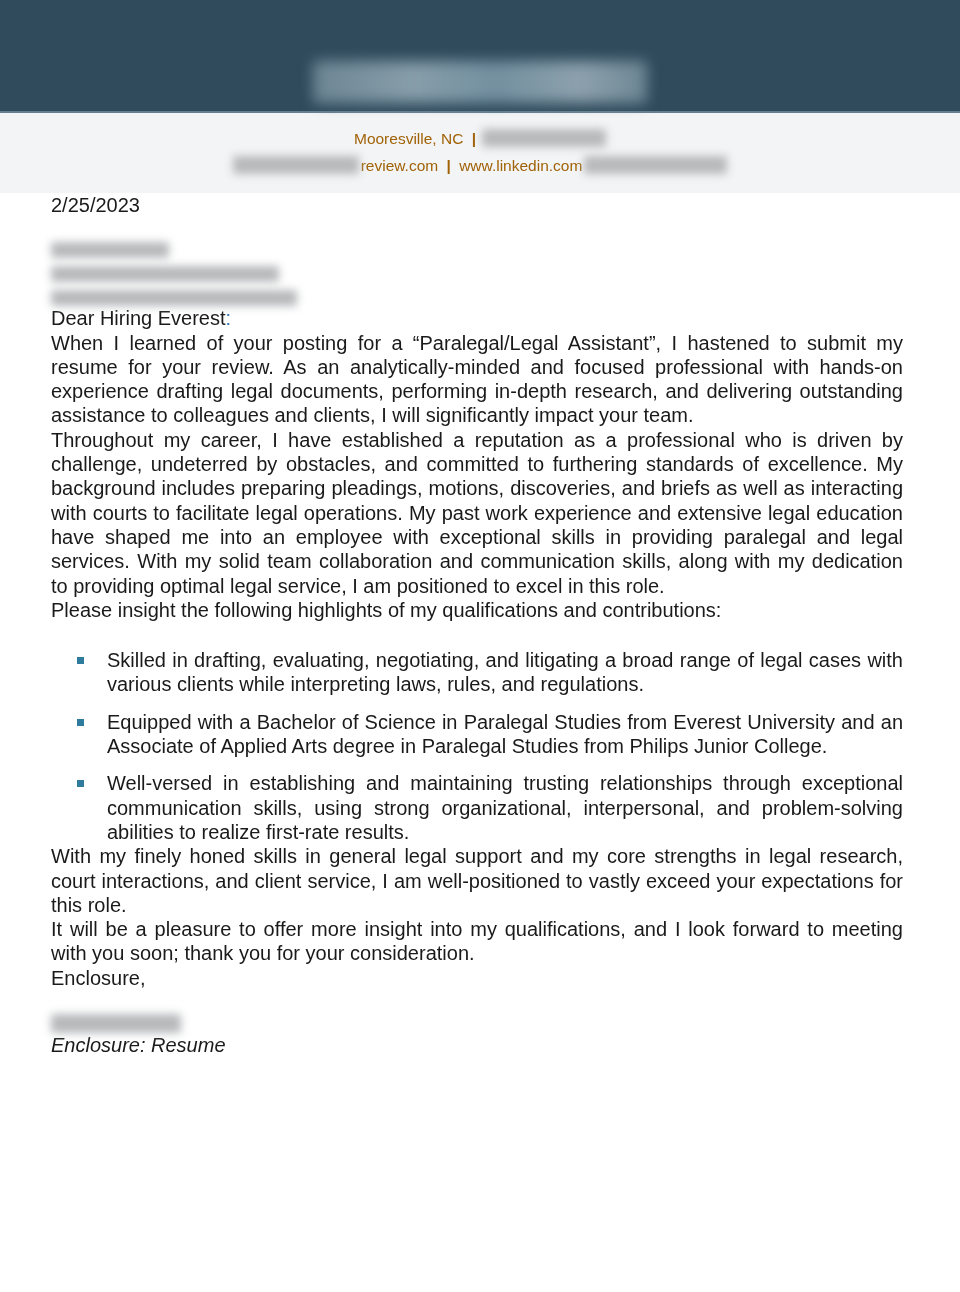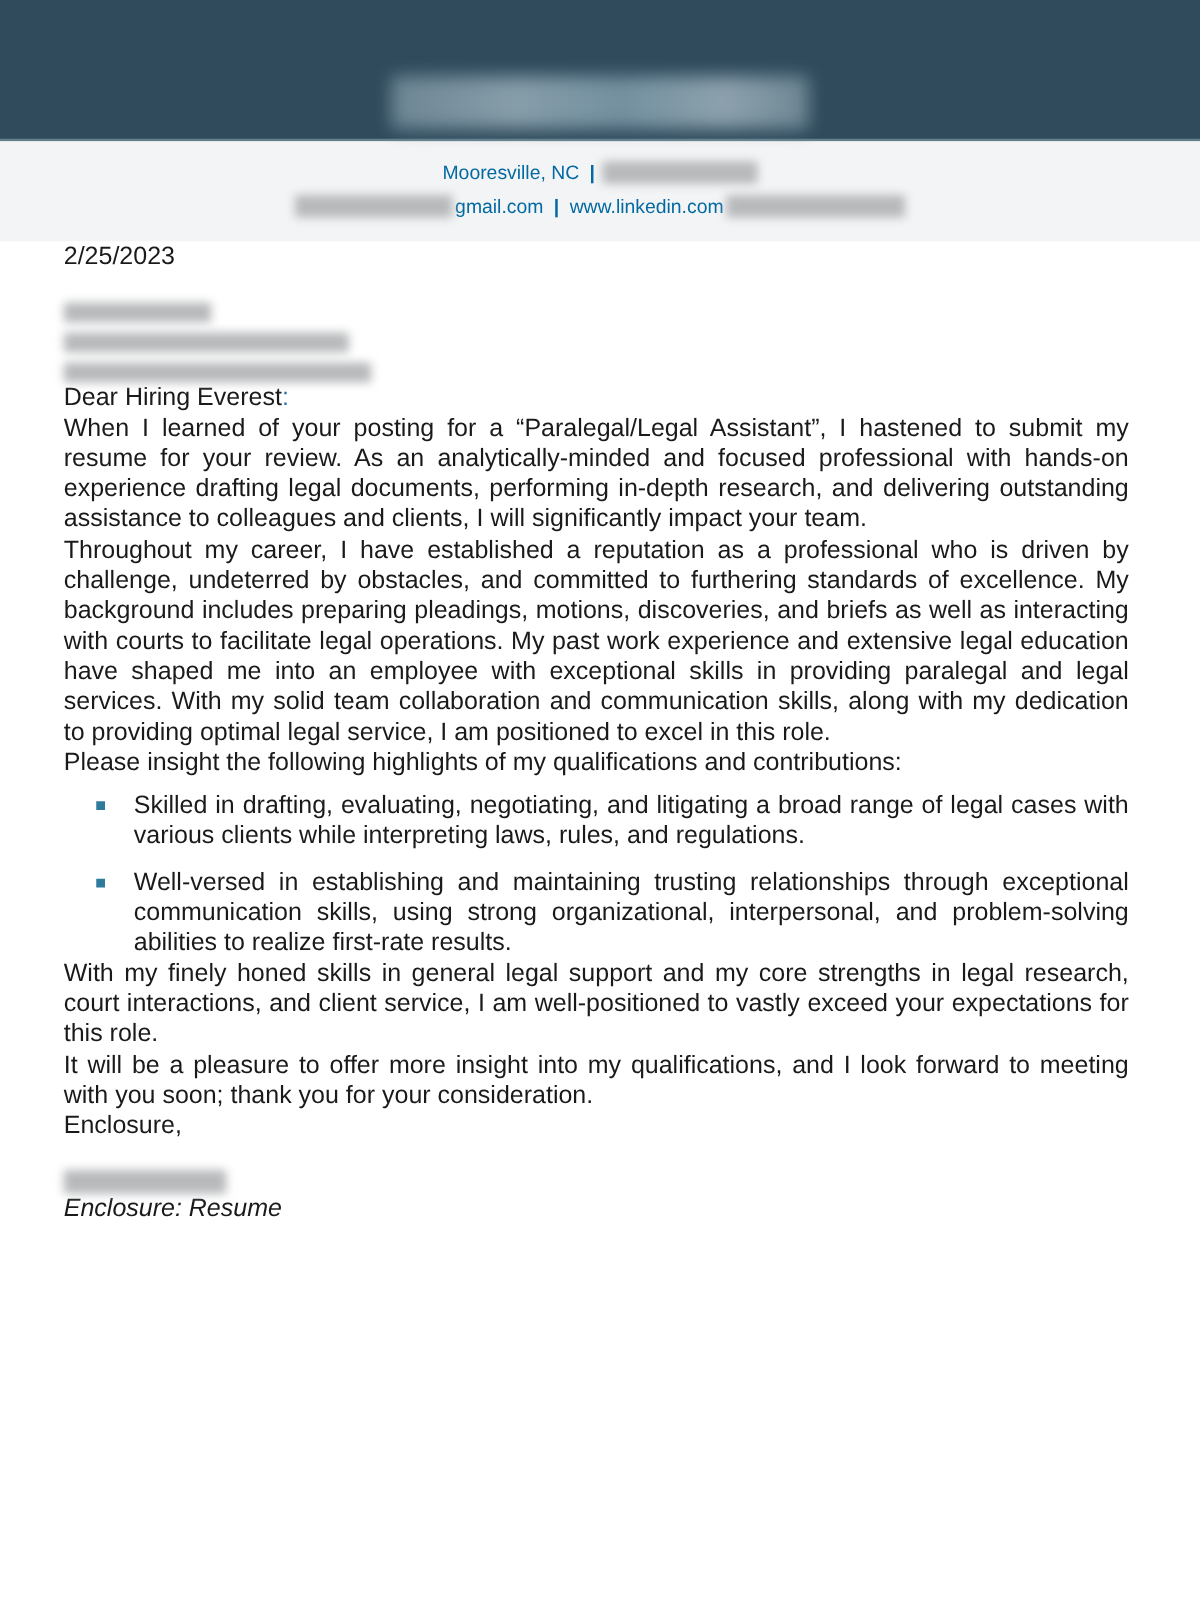--- a/index.html
+++ b/index.html
@@ -27,21 +27,21 @@
     width:334px;height:42px;margin-bottom:8px;border-radius:3px;
     background:linear-gradient(90deg,#6d8694 0%,#879daa 30%,#73909f 55%,#8da1ad 80%,#6d8694 100%);
     filter:blur(7px);
   }
 
   
   .contact-band{
     background:var(--contact-bg);
     padding:12px 0 14px 0;
     text-align:center;
-    font-size:15.5px;line-height:27px;color:#0369a1;
+    font-size:15.5px;line-height:27px;color:#a16207;
   }
   .contact-line{white-space:nowrap;}
   .sep{font-weight:700;padding:0 4px;}
   .redact{
     display:inline-block;height:18px;border-radius:2px;
     background:var(--redact);filter:blur(4px);
     vertical-align:text-bottom;
   }
   .redact-phone{width:124px;margin-left:2px;}
   .redact-email{width:126px;margin-right:2px;}
@@ -63,21 +63,21 @@
   .redact-line.w2{width:228px;}
   .redact-line.w3{width:246px;margin-bottom:0;}
 
   .salutation{margin-top:31px;}
   .salutation .colon{color:var(--accent-colon);}
 
   .para-1{margin-top:23px;}
   .para-2{margin-top:25px;}
   .intro{margin-top:24px;}
 
-  .bullets{margin-top:10px;}
+  .bullets{margin-top:26px;}
   .bullet-item{
     position:relative;
     padding-left:56px;
     margin-bottom:13px;
     text-align:justify;
   }
   .bullet-item:last-child{margin-bottom:0;}
   .bullet-marker{
     position:absolute;left:26px;top:9px;
     width:7px;height:7px;background:var(--bullet);
@@ -102,21 +102,21 @@
   <header class="masthead">
     <div class="name-redacted"></div>
   </header>
 
   <div class="contact-band">
     <div class="contact-line">
       <span>Mooresville, NC</span>
       <span class="sep">|</span><span class="redact redact-phone"></span>
     </div>
     <div class="contact-line">
-      <span class="redact redact-email"></span><span>gmail.com</span>
+      <span class="redact redact-email"></span><span>review.com</span>
       <span class="sep">|</span>
       <span>www.linkedin.com</span><span class="redact redact-linkedin"></span>
     </div>
   </div>
 
   <main class="letter-body">
 
     <p class="date">2/25/2023</p>
 
     <div class="address-redacted">
@@ -131,20 +131,23 @@
 
     <p class="para-2 justify">Throughout my career, I have established a reputation as a professional who is driven by challenge, undeterred by obstacles, and committed to furthering standards of excellence. My background includes preparing pleadings, motions, discoveries, and briefs as well as interacting with courts to facilitate legal operations. My past work experience and extensive legal education have shaped me into an employee with exceptional skills in providing paralegal and legal services. With my solid team collaboration and communication skills, along with my dedication to providing optimal legal service, I am positioned to excel in this role.</p>
 
     <p class="intro">Please insight the following highlights of my qualifications and contributions:</p>
 
     <div class="bullets">
       <div class="bullet-item">
         <span class="bullet-marker"></span><span>Skilled in drafting, evaluating, negotiating, and litigating a broad range of legal cases with various clients while interpreting laws, rules, and regulations.</span>
       </div>
       <div class="bullet-item">
+        <span class="bullet-marker"></span><span>Equipped with a Bachelor of Science in Paralegal Studies from Everest University and an Associate of Applied Arts degree in Paralegal Studies from Philips Junior College.</span>
+      </div>
+      <div class="bullet-item">
         <span class="bullet-marker"></span><span>Well-versed in establishing and maintaining trusting relationships through exceptional communication skills, using strong organizational, interpersonal, and problem-solving abilities to realize first-rate results.</span>
       </div>
     </div>
 
     <p class="para-3 justify">With my finely honed skills in general legal support and my core strengths in legal research, court interactions, and client service, I am well-positioned to vastly exceed your expectations for this role.</p>
 
     <p class="para-4 justify">It will be a pleasure to offer more insight into my qualifications, and I look forward to meeting with you soon; thank you for your consideration.</p>
 
     <p class="signoff">Enclosure,</p>
 

